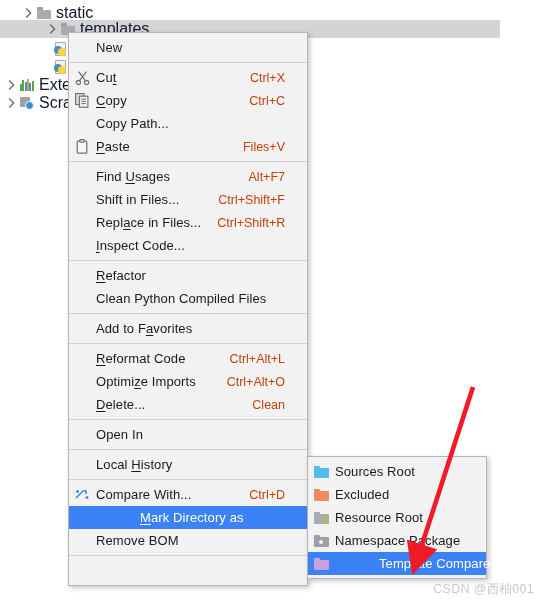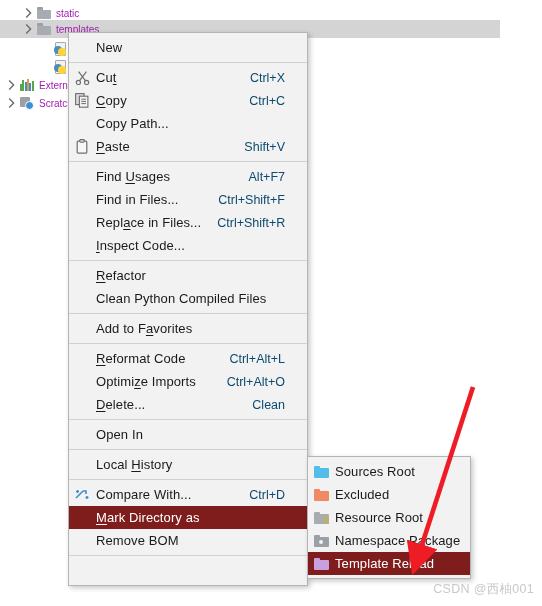--- a/index.html
+++ b/index.html
@@ -10,21 +10,21 @@
     font-family: "Liberation Sans", sans-serif;
     overflow: hidden;
   }
   #root { position: relative; width: 542px; height: 606px; background: #fff; }
 
   
   .tree { position: absolute; left: 0; top: 0; width: 542px; height: 140px; }
   .tree-row {
     position: absolute; left: 0; width: 500px; height: 18px;
     display: flex; align-items: center;
-    font-size: 10px; color: #a21caf; white-space: nowrap;
+    font-size: 16px; color: #0f172a; white-space: nowrap;
   }
   .tree-row.selected { background: #d4d4d4; }
   .chevron {
     width: 14px; height: 18px; flex: 0 0 14px;
     display: flex; align-items: center; justify-content: center;
     color: #6b6b6b; font-size: 10px; line-height: 1;
   }
   .chevron svg { display: block; }
   .tree-icon { width: 18px; height: 18px; flex: 0 0 18px; display: flex; align-items: center; justify-content: center; }
   .tree-label { padding-left: 3px; }
@@ -53,38 +53,38 @@
   .menu {
     position: absolute;
     background: #f2f2f2;
     border: 1px solid #b4b4b4;
     box-shadow: 2px 2px 5px rgba(0,0,0,0.22);
     padding: 3px 0;
     font-size: 13px;
     color: #1a1a1a;
   }
   #main-menu { left: 68px; top: 32px; width: 240px; }
-  #sub-menu  { left: 307px; top: 456px; width: 164px; }
+  #sub-menu  { left: 307px; top: 456px; width: 180px; }
 
   .mi {
     position: relative;
     display: flex; align-items: center;
     height: 23px;
     padding: 0 8px 0 0;
     white-space: nowrap;
     cursor: default;
   }
-  .mi.sel { background: #7f1d1d; color: #ffffff; }
+  .mi.sel { background: #3b82f6; color: #ffffff; gap: 44px; }
   .mi-ico {
     width: 26px; flex: 0 0 26px;
     display: flex; align-items: center; justify-content: center;
   }
   .mi-lab { flex: 1 1 auto; padding-left: 1px; letter-spacing: 0.1px; }
   .mi-lab u { text-decoration: underline; text-underline-offset: 1.5px; }
-  .mi-key { flex: 0 0 auto; padding-left: 16px; color: #0c4a6e; font-size: 12.5px; }
+  .mi-key { flex: 0 0 auto; padding-left: 16px; color: #c2410c; font-size: 12.5px; }
   .mi-arrow {
     flex: 0 0 auto; padding-left: 14px; width: 12px;
     display: flex; align-items: center; justify-content: center;
   }
   .mi-arrow svg { display: block; }
   .sep { height: 1px; background: #d0d0d0; margin: 3px 0; }
 
   
   .sw { position: relative; width: 15px; height: 12px; }
   .sw .t { position: absolute; left: 0; top: 0; width: 6.5px; height: 3px; border-radius: 1px 1px 0 0; }
@@ -122,21 +122,21 @@
           </svg>
         </span>
         <span class="tree-icon">
           <span class="ico-folder">
             <span class="tab"></span>
             <span class="body"></span>
           </span>
         </span>
         <span class="tree-label">static</span>
       </div>
-      <div class="tree-row selected" style="top: 20px;">
+      <div class="tree-row selected" style="top: 20px; padding-left: 24px;">
         <span style="width:21px;flex:0 0 21px"></span>
         <span class="chevron">
           <svg class="g" width="7" height="10" viewBox="0 0 7 10">
             <path d="M1.2,0.6 L5.6,5 L1.2,9.4" fill="none" stroke="currentColor" stroke-width="1.4"></path>
           </svg>
         </span>
         <span class="tree-icon">
           <span class="ico-folder">
             <span class="tab"></span>
             <span class="body"></span>
@@ -245,33 +245,33 @@
         <span class="mi-arrow"></span>
       </div>
       <div class="mi">
         <span class="mi-ico">
           <svg class="g" width="12" height="15" viewBox="0 0 12 15">
             <rect x="1.2" y="2.2" width="9.6" height="12" rx="1" fill="#f7f7f7" stroke="#6e6e6e" stroke-width="1.2"></rect>
             <rect x="3.8" y="0.6" width="4.4" height="2.6" rx="0.6" fill="#dcdcdc" stroke="#6e6e6e" stroke-width="1.1"></rect>
           </svg>
         </span>
         <span class="mi-lab"><u>P</u>aste</span>
-        <span class="mi-key">Shift+V</span>
+        <span class="mi-key">Files+V</span>
         <span class="mi-arrow"></span>
       </div>
       <div class="sep"></div>
       <div class="mi">
         <span class="mi-ico"></span>
         <span class="mi-lab">Find <u>U</u>sages</span>
         <span class="mi-key">Alt+F7</span>
         <span class="mi-arrow"></span>
       </div>
       <div class="mi">
         <span class="mi-ico"></span>
-        <span class="mi-lab">Find in Files...</span>
+        <span class="mi-lab">Shift in Files...</span>
         <span class="mi-key">Ctrl+Shift+F</span>
         <span class="mi-arrow"></span>
       </div>
       <div class="mi">
         <span class="mi-ico"></span>
         <span class="mi-lab">Repl<u>a</u>ce in Files...</span>
         <span class="mi-key">Ctrl+Shift+R</span>
         <span class="mi-arrow"></span>
       </div>
       <div class="mi">
@@ -419,21 +419,21 @@
         </span>
         <span class="mi-lab">Namespace Package</span>
       </div>
       <div class="mi sel">
         <span class="mi-ico">
           <span class="sw">
             <span class="t" style="background:#c8a0e0"></span>
             <span class="b" style="background:#c8a0e0"></span>
           </span>
         </span>
-        <span class="mi-lab">Template Reload</span>
+        <span class="mi-lab">Template Compare</span>
       </div>
     </div>
 
   <svg id="annot" viewBox="0 0 542 606" width="542" height="606">
     <defs>
       <marker id="rh" markerWidth="7" markerHeight="7" refX="2.2" refY="3.5" orient="auto">
         <path d="M0,0 L7,3.5 L0,7 z" fill="#ee1c25"></path>
       </marker>
     </defs>
     <line id="annot-line" x1="473" y1="387" x2="419" y2="554" stroke="#ee1c25" stroke-width="4.6" stroke-linecap="butt" marker-end="url(#rh)"></line>

